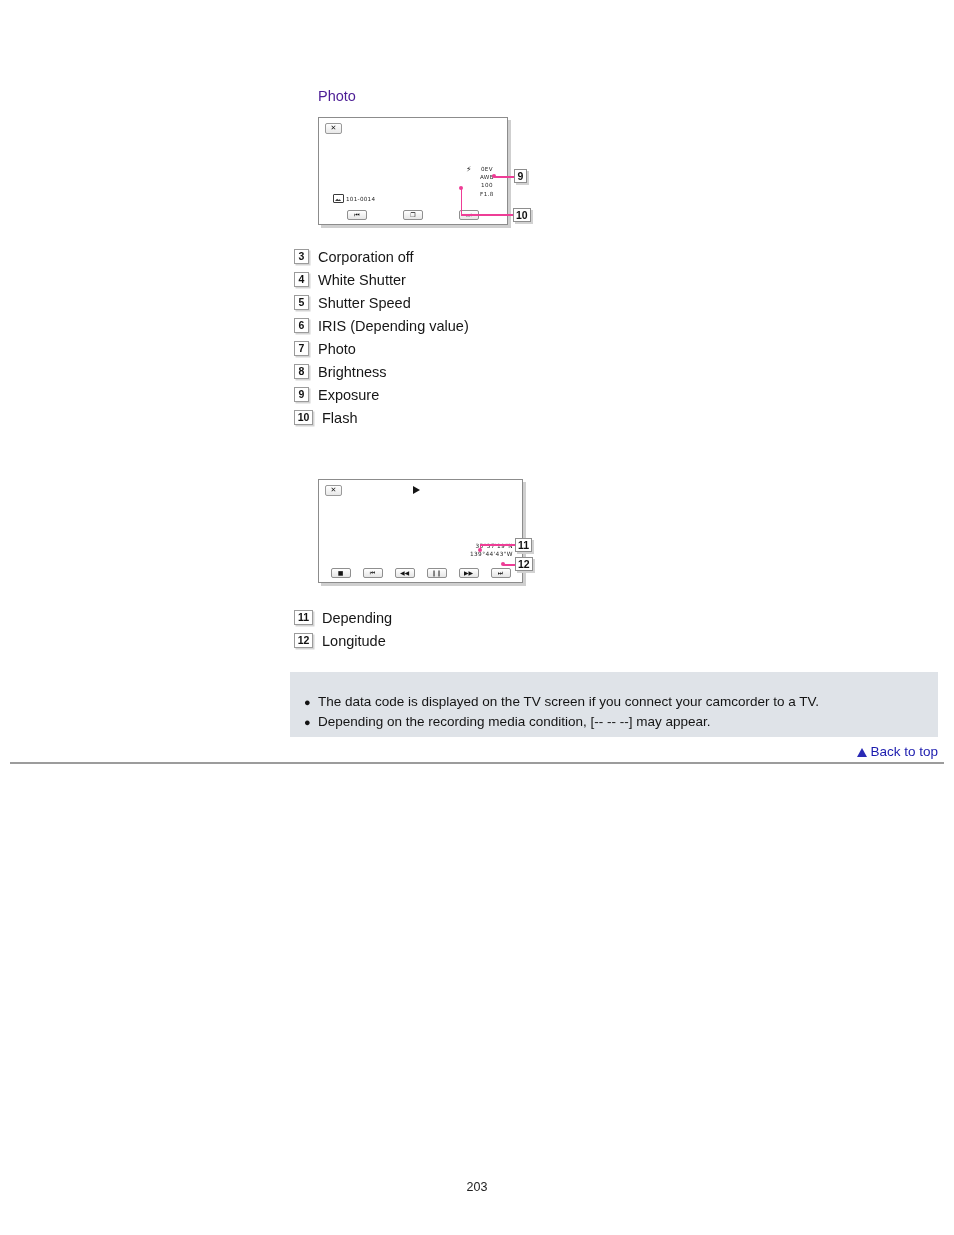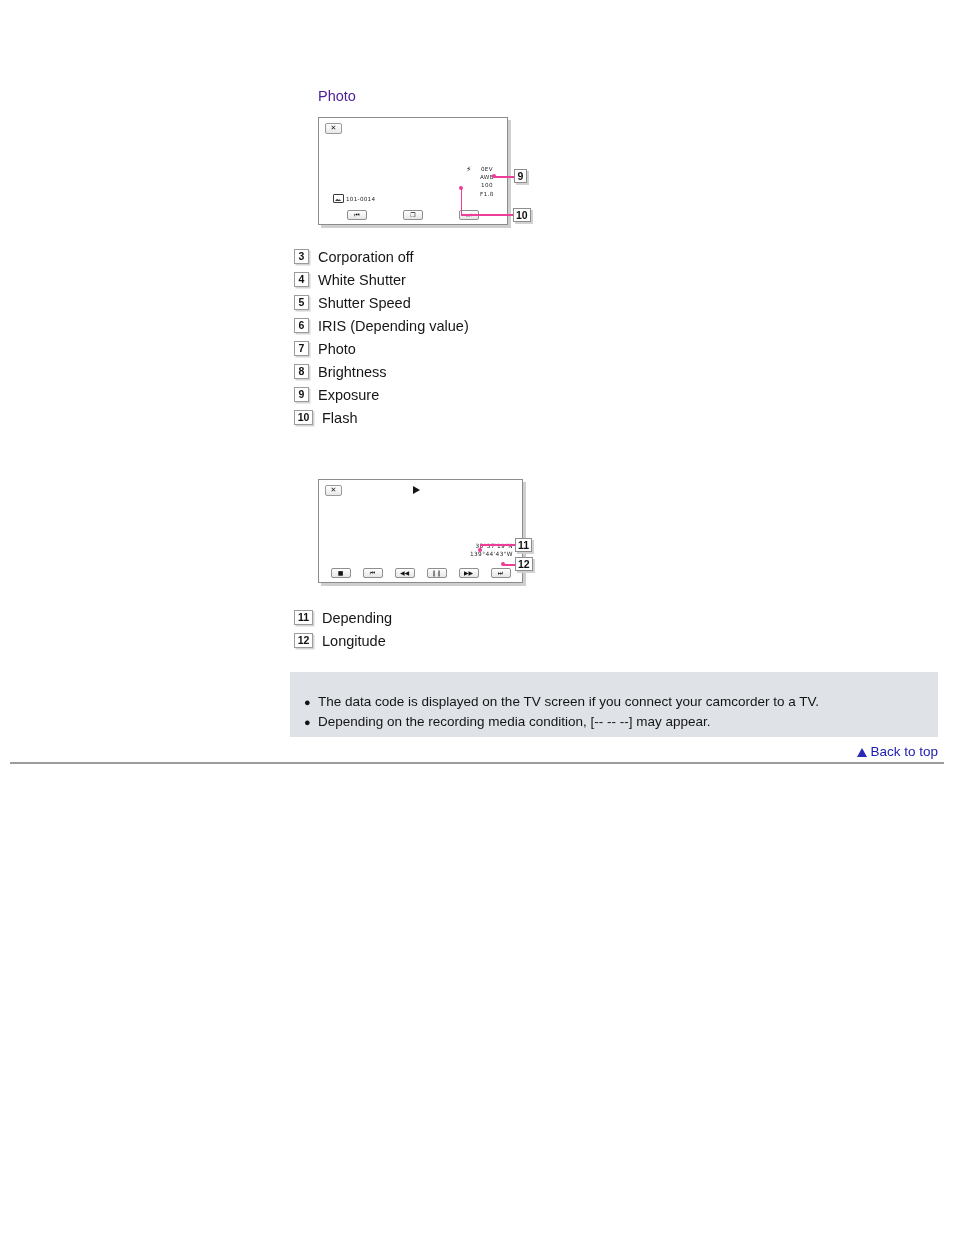--- a/index.html
+++ b/index.html
@@ -455,14 +455,15 @@
   </div>
 
   <a class="back-top" href="#">
     <span class="tri"></span>
     <span>Back to top</span>
   </a>
 
   <div class="hr"></div>
 
 
+  <div class="page-num">203</div>
 
 </div>
 
 </body></html>

